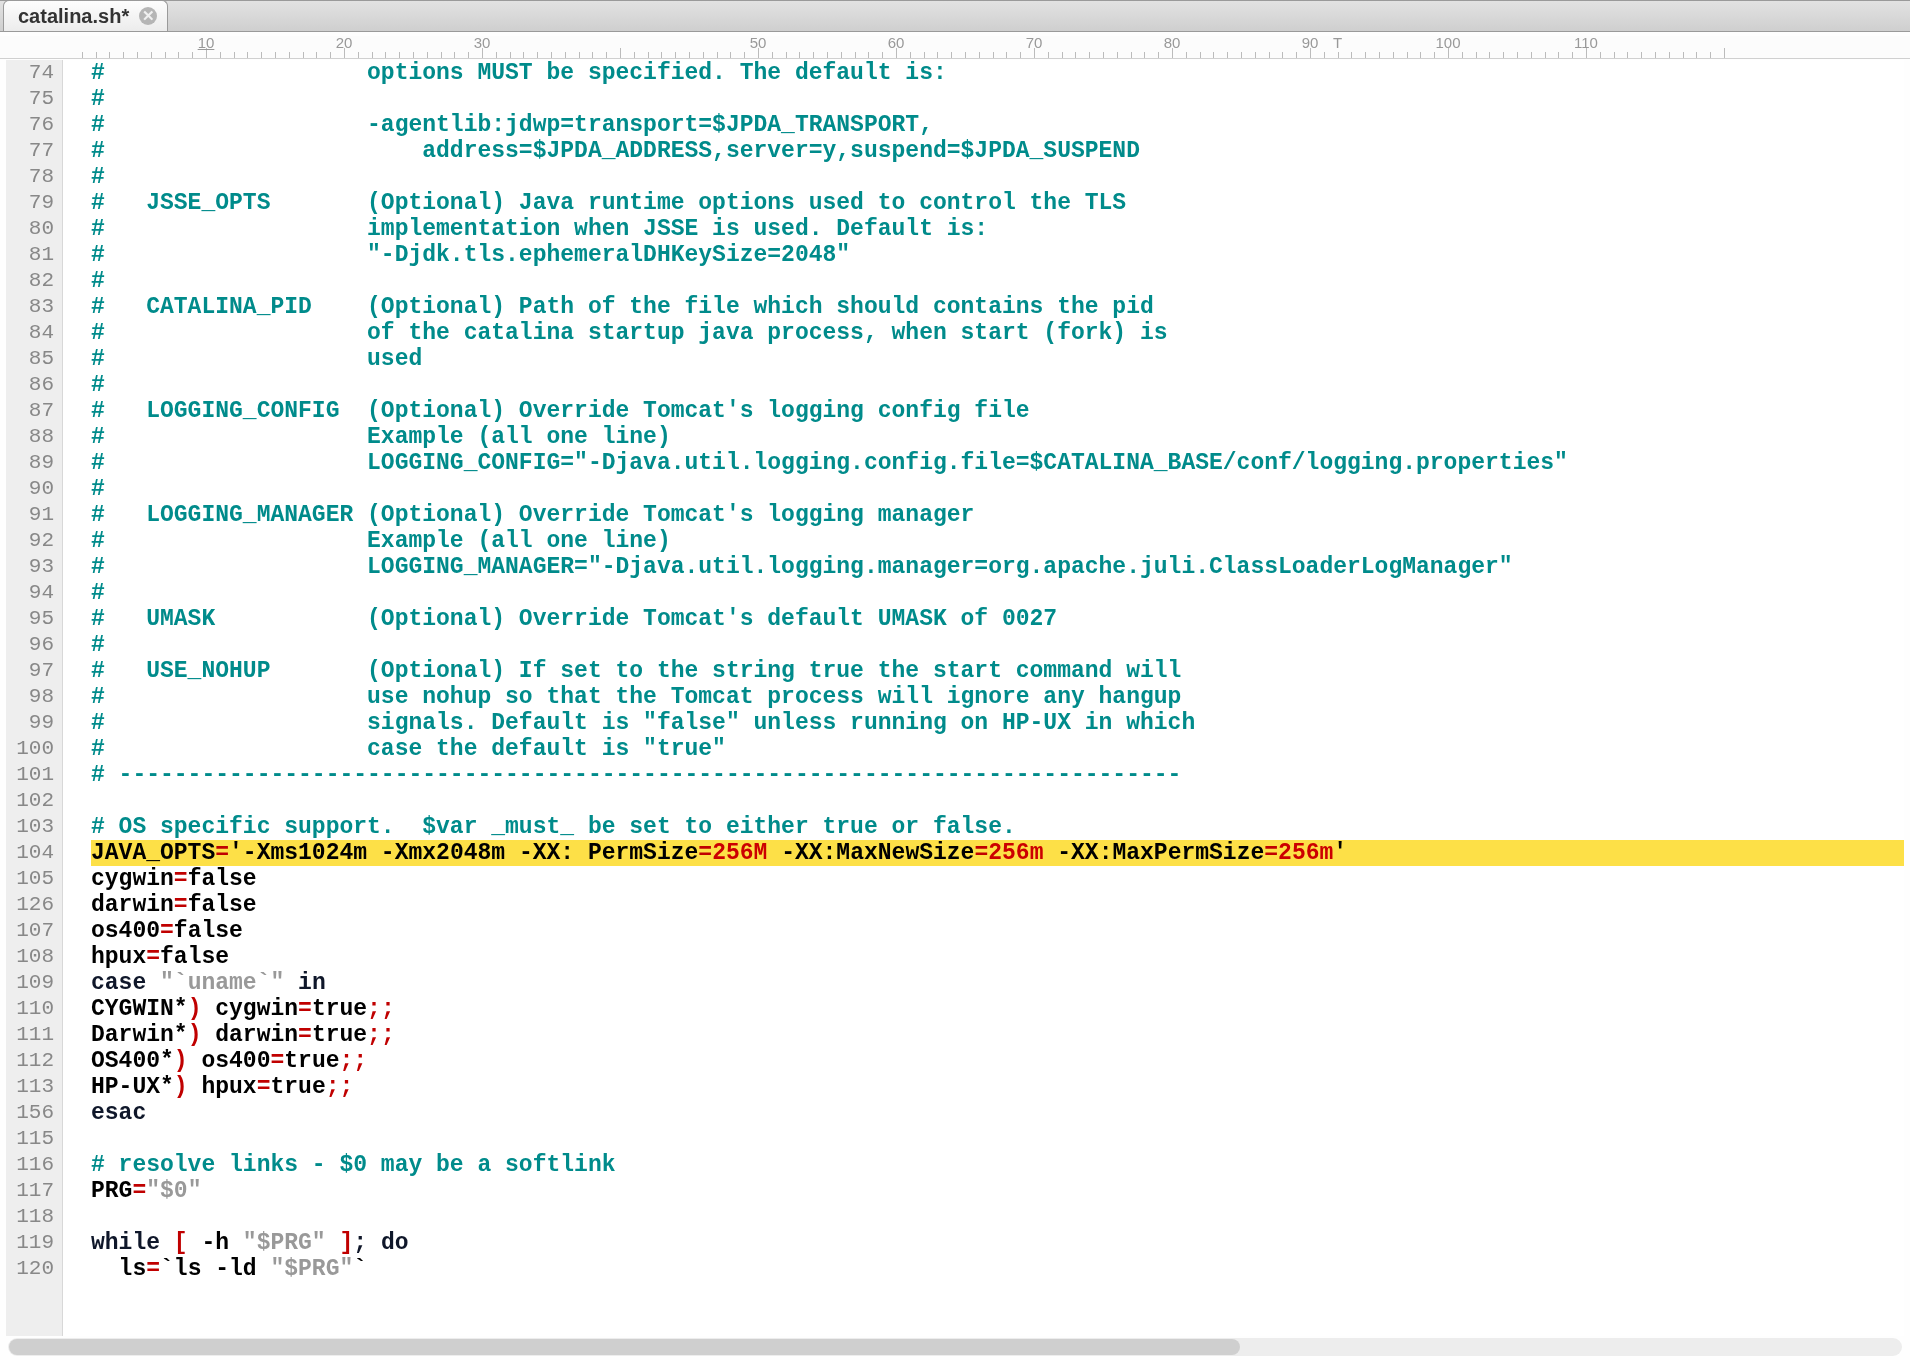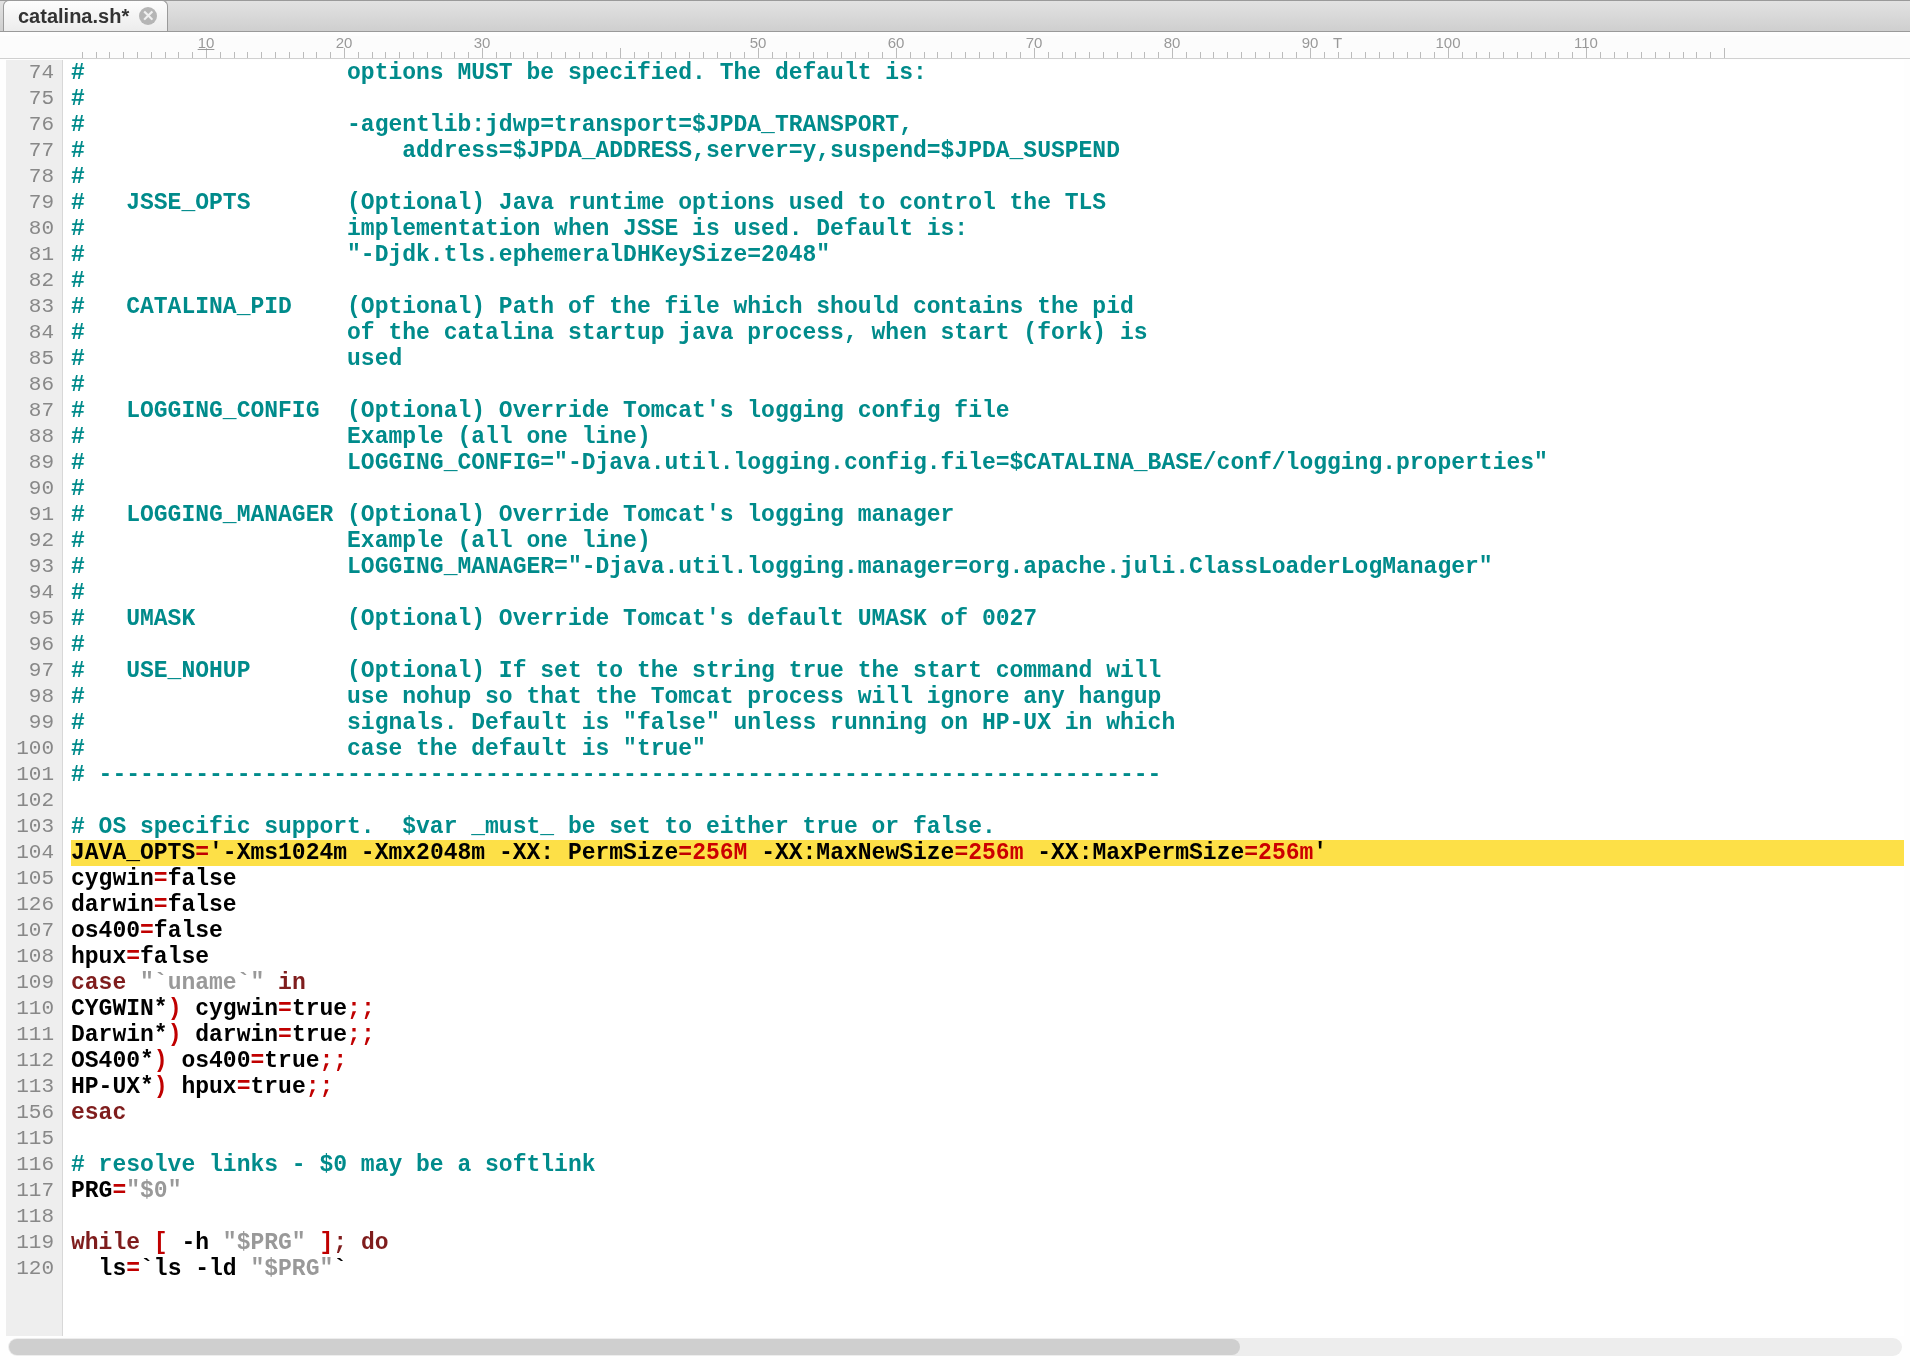--- a/index.html
+++ b/index.html
@@ -92,41 +92,41 @@
     width: 56px;
     background: #eeeeee;
     border-right: 1px solid #d8d8d8;
     text-align: right;
     color: #888888;
     font-size: 21px;
     user-select: none;
   }
   .code {
     flex: 1;
-    padding-left: 8px;
+    padding-left: 28px;
     white-space: pre;
     overflow: hidden;
   }
   .line {
     height: 26px;
     line-height: 26px;
     display: flex;
   }
   .line-inner { white-space: pre; }
   .ln {
     height: 26px;
     line-height: 26px;
     padding-right: 8px;
   }
   .highlight-line {
     background: #fde047;
   }
   .c-comment   { color: #008b8b; font-weight: bold; }
   .c-black     { color: #000000; font-weight: bold; }
-  .c-keyword   { color: #7f1d1d; font-weight: bold; }
+  .c-keyword   { color: #0f172a; font-weight: bold; }
   .c-op        { color: #c00000; font-weight: bold; }
   .c-string    { color: #999999; font-weight: bold; }
   .c-num       { color: #cc0000; font-weight: bold; }
 
   .hscroll {
     position: absolute;
     bottom: 4px;
     left: 8px;
     right: 8px;
     height: 18px;

